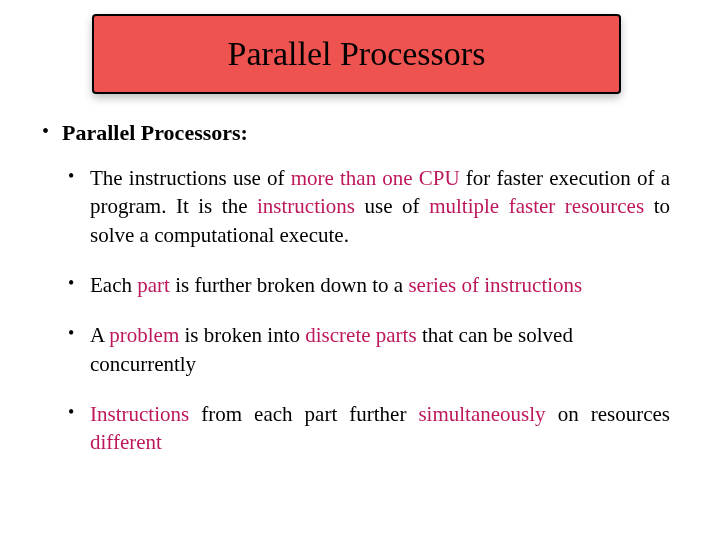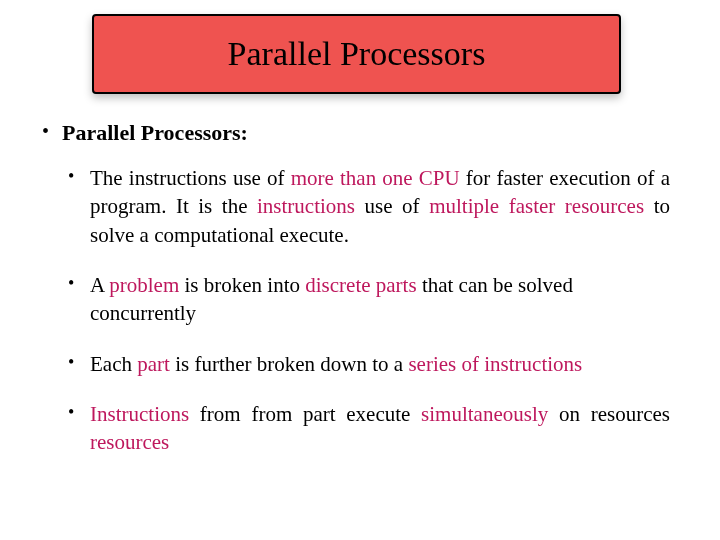--- a/index.html
+++ b/index.html
@@ -103,29 +103,29 @@
       <li>
         <span class="heading">Parallel Processors:</span>
 
         <ul class="level2">
 
           <li class="justify">
             <span>The instructions use of </span><span class="key">more than one CPU</span><span> for faster execution of a program. It is the </span><span class="key">instructions</span><span> use of </span><span class="key">multiple faster resources</span><span> to solve a computational execute.</span>
           </li>
 
           <li>
+            <span>Each </span><span class="key">part</span><span> is further broken down to a </span><span class="key">series of instructions</span><span></span>
+          </li>
+
+          <li>
             <span>A </span><span class="key">problem</span><span> is broken into </span><span class="key">discrete parts</span><span> that can be solved concurrently</span>
           </li>
 
-          <li>
-            <span>Each </span><span class="key">part</span><span> is further broken down to a </span><span class="key">series of instructions</span><span></span>
-          </li>
-
           <li class="justify">
-            <span class="key">Instructions</span><span> from from part execute </span><span class="key">simultaneously</span><span> on resources </span><span class="key">resources</span><span></span>
+            <span class="key">Instructions</span><span> from each part further </span><span class="key">simultaneously</span><span> on resources </span><span class="key">different</span><span></span>
           </li>
 
         </ul>
       </li>
     </ul>
   </div>
 
 </div>
 
 </body></html>

